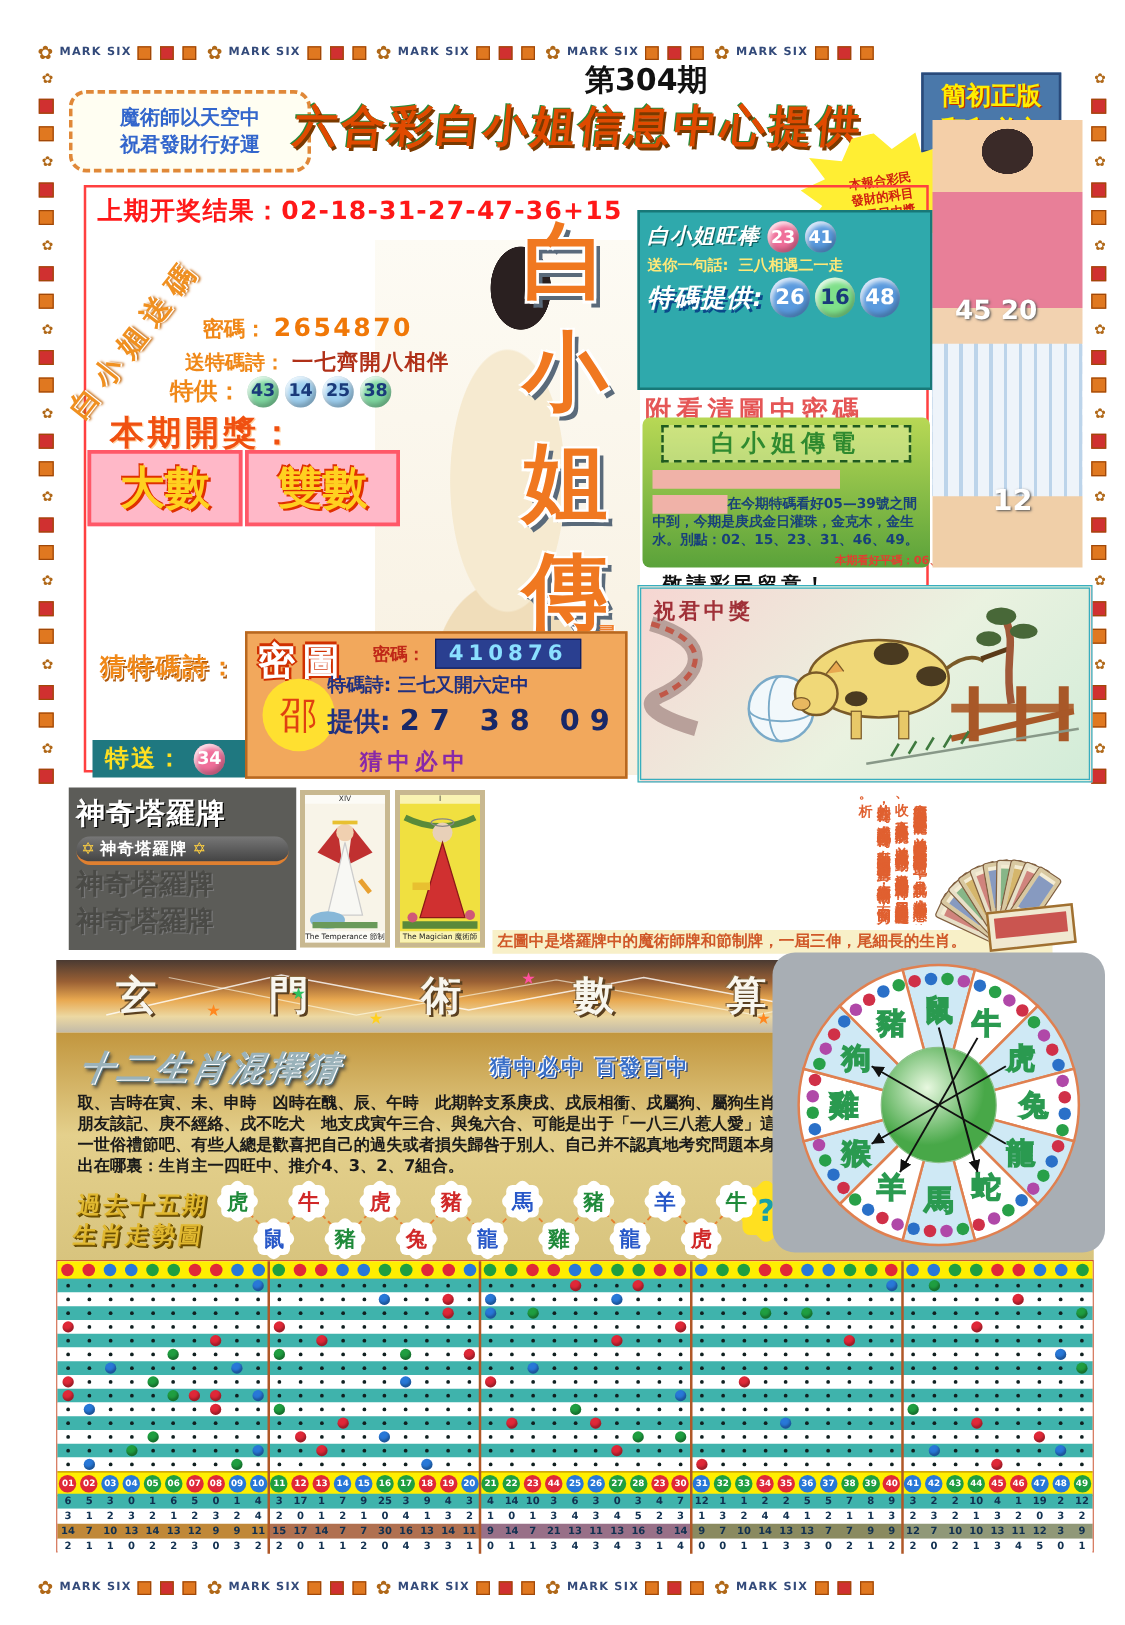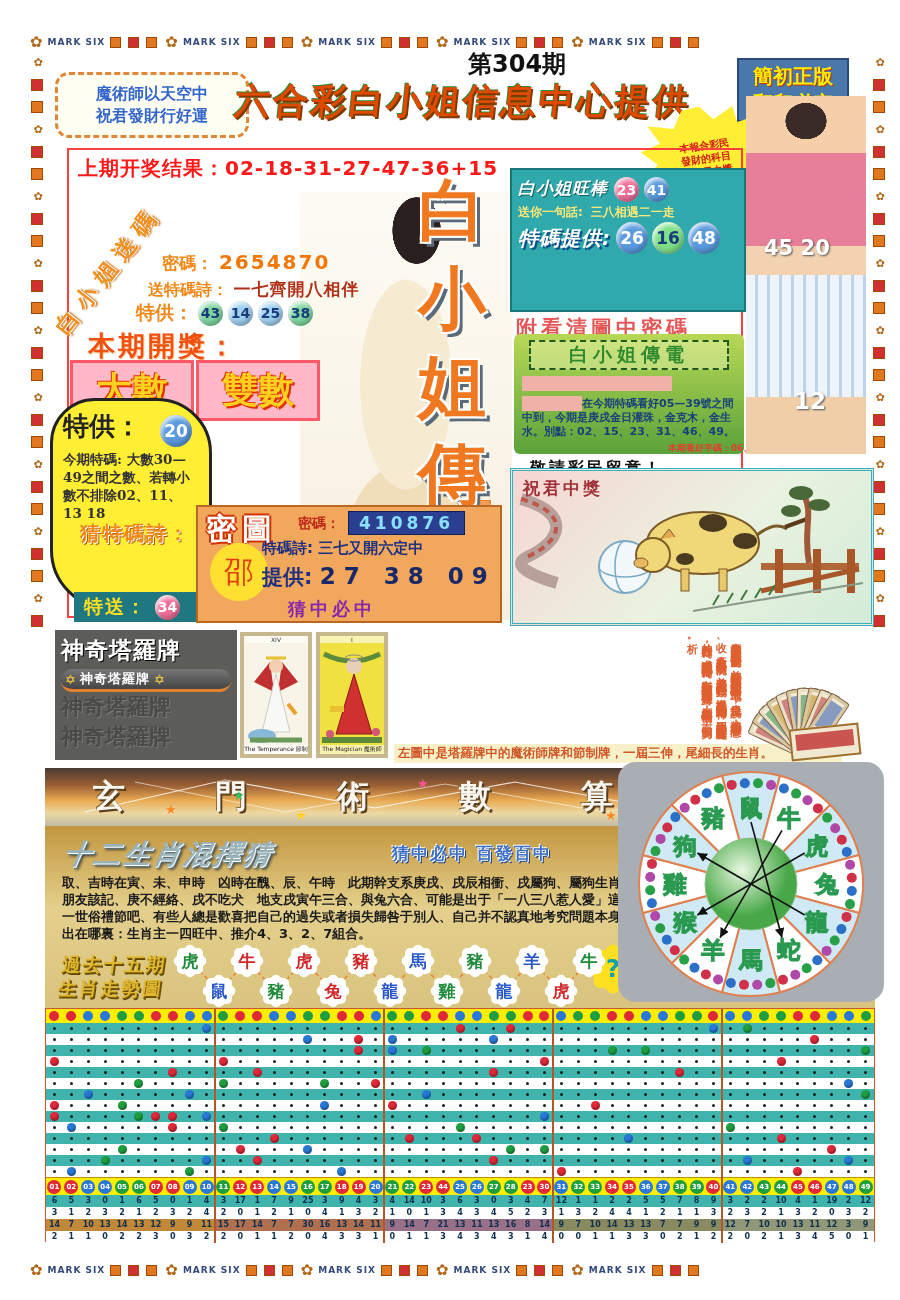--- a/index.html
+++ b/index.html
@@ -358,25 +358,20 @@
   <span id="tg-balls" style="display:flex;gap:5px;">
         <span class="ball sm green">43</span>
         <span class="ball sm blue">14</span>
         <span class="ball sm blue">25</span>
         <span class="ball sm green">38</span>
       </span>
 </div>
 <div class="abs" id="kaijiang">本期開獎：</div>
 <div class="abs num-box" id="box-double">雙數</div>
 <div class="abs num-box" id="box-big">大數</div>
-<div class="abs" id="cloud">
-  <span class="tg">特供：</span>
-  <span class="ball md dblue" style="vertical-align:middle;margin-left:14px;">20</span>
-  <div class="lines">今期特碼: 大數30—49之間之數、若轉小數不排除02、11、13 18</div>
-</div>
 <div class="abs" id="guess-title">猜特碼詩：</div>
 <div class="abs" id="tesong">
   <span class="lab">特送：</span>
   <span class="ball sm pink">34</span>
 </div>
 
 <div class="abs" id="mitu">
   <div class="title">密圖</div>
   <div class="pwlab">密碼：</div>
   <div class="pwval">410876</div>

